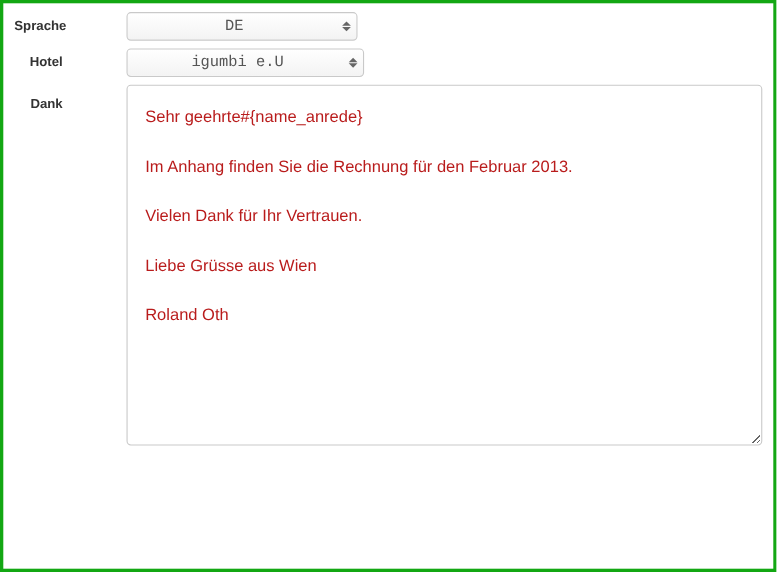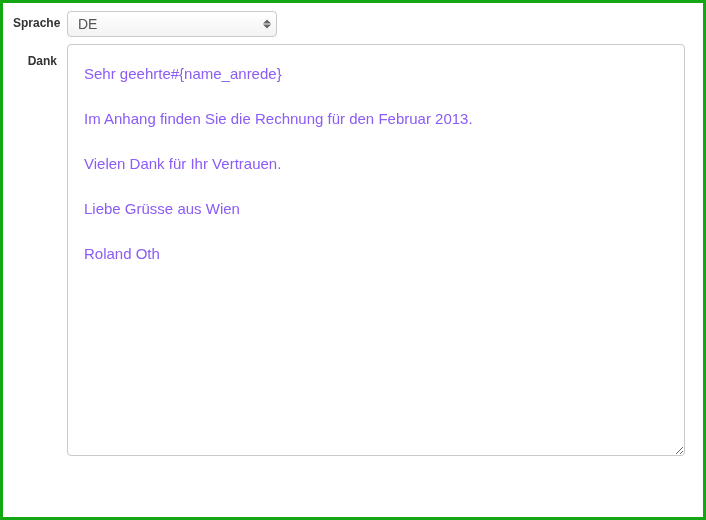--- a/index.html
+++ b/index.html
@@ -18,20 +18,21 @@
     .container {
       border: 3px solid #13a713;
       width: 706px;
       height: 520px;
       padding: 8px 10px 10px 10px;
     }
     .form-row {
       display: flex;
       align-items: flex-start;
       margin-bottom: 7px;
+      gap: 48px;
     }
     .form-label {
       width: 54px;
       text-align: right;
       font-weight: bold;
       font-size: 12px;
       color: #333;
       padding-top: 5px;
       padding-right: 10px;
       flex-shrink: 0;
@@ -45,22 +46,23 @@
       -webkit-appearance: none;
       -moz-appearance: none;
       background: linear-gradient(to bottom, #fff 0%, #f3f3f3 100%);
       border: 1px solid #c9c9c9;
       border-radius: 4px;
       padding: 4px 24px 4px 10px;
       font-size: 14px;
       color: #555;
       height: 26px;
       line-height: 16px;
-      font-family: Liberation Sans, sans-serif;
+      font-family: Liberation Mono, monospace;
       box-shadow: 0 1px 0 rgba(255,255,255,0.6) inset;
+      text-align: center;
     }
     .select-sprache {
       width: 210px;
     }
     .select-hotel {
       width: 216px;
     }
     .select-arrows {
       position: absolute;
       right: 6px;
@@ -81,26 +83,26 @@
     }
     .arrow-down {
       width: 0;
       height: 0;
       border-left: 4px solid transparent;
       border-right: 4px solid transparent;
       border-top: 4px solid #666;
     }
     .textarea {
       width: 618px;
-      height: 412px;
+      height: 328px;
       border: 1px solid #c9c9c9;
       border-radius: 4px;
       padding: 18px 16px;
       font-size: 15px;
-      color: #8b5cf6;
+      color: #b91c1c;
       font-family: inherit;
       line-height: 1.5;
       resize: both;
       overflow: auto;
       white-space: pre-wrap;
     }
     .text-row {
       margin-bottom: 0;
     }
     .text-row .form-label {
@@ -118,20 +120,32 @@
       <select class="select select-sprache">
         <option>DE</option>
       </select>
       <span class="select-arrows">
         <span class="arrow-up"></span>
         <span class="arrow-down"></span>
       </span>
     </div>
   </div>
 
+  <div class="form-row">
+    <label class="form-label">Hotel</label>
+    <div class="select-wrap">
+      <select class="select select-hotel">
+        <option>igumbi e.U</option>
+      </select>
+      <span class="select-arrows">
+        <span class="arrow-up"></span>
+        <span class="arrow-down"></span>
+      </span>
+    </div>
+  </div>
 
   <div class="form-row text-row">
     <label class="form-label">Dank</label>
     <textarea class="textarea" style="">Sehr geehrte#{name_anrede}
 
 Im Anhang finden Sie die Rechnung für den Februar 2013.
 
 Vielen Dank für Ihr Vertrauen.
 
 Liebe Grüsse aus Wien

